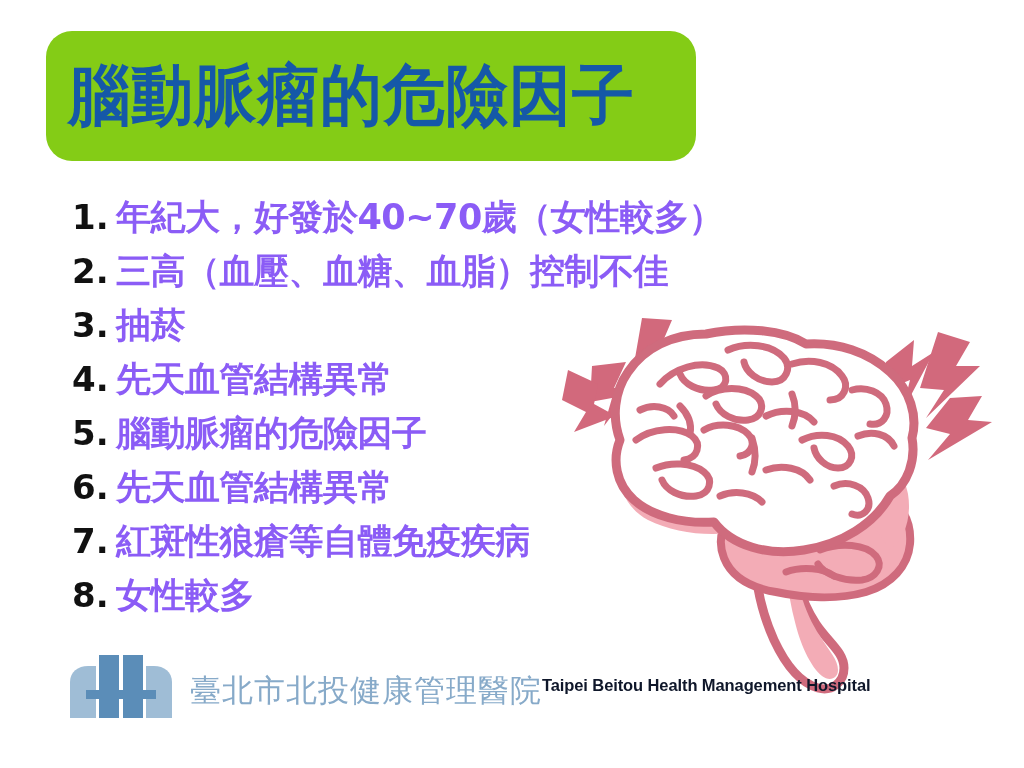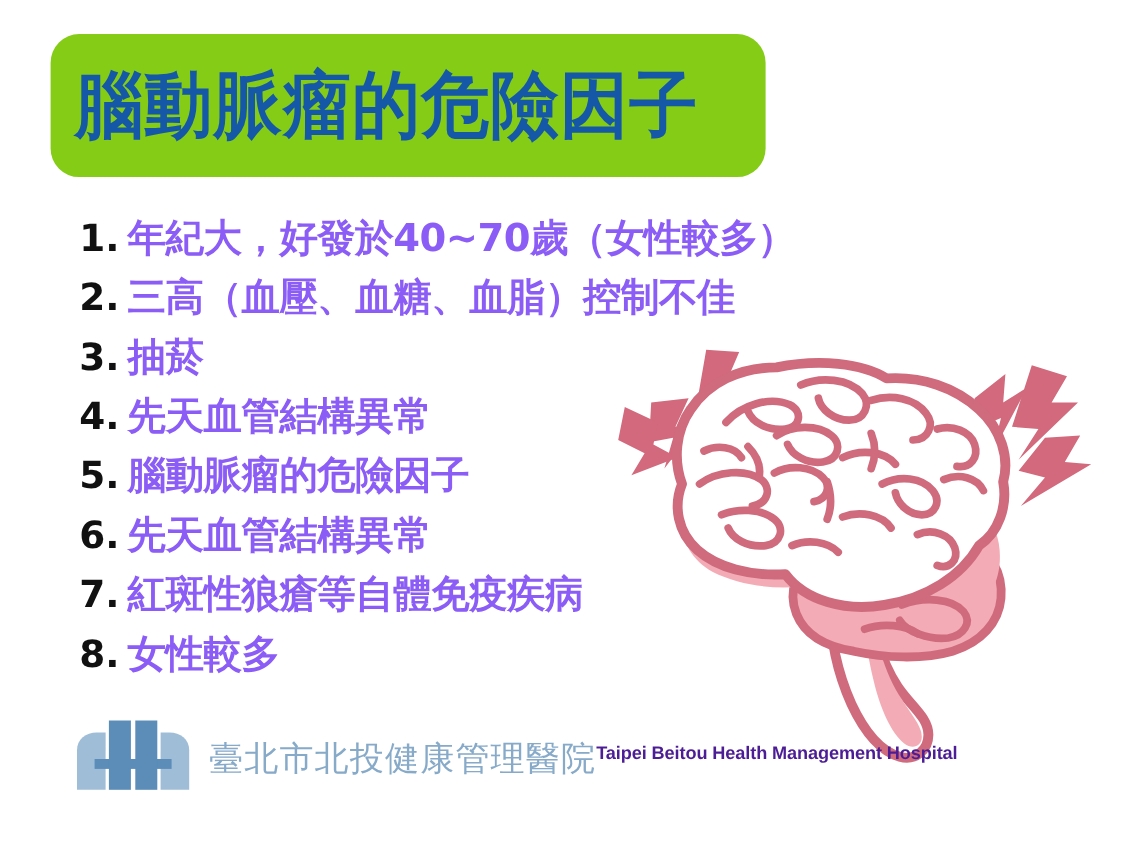--- a/index.html
+++ b/index.html
@@ -126,21 +126,21 @@
     font-weight: 400;
     color: #87aac9;
     letter-spacing: 1px;
     line-height: 1.15;
     white-space: nowrap;
   }
   #logo-name-en {
     font-family: "Liberation Sans", "DejaVu Sans", sans-serif;
     font-size: 16.5px;
     font-weight: 700;
-    color: #4c1d95;
+    color: #0f172a;
     letter-spacing: -0.1px;
     line-height: 1.25;
     white-space: nowrap;
     margin-top: 2px;
   }
 </style>
 </head>
 <body>
 
 <div id="slide">

